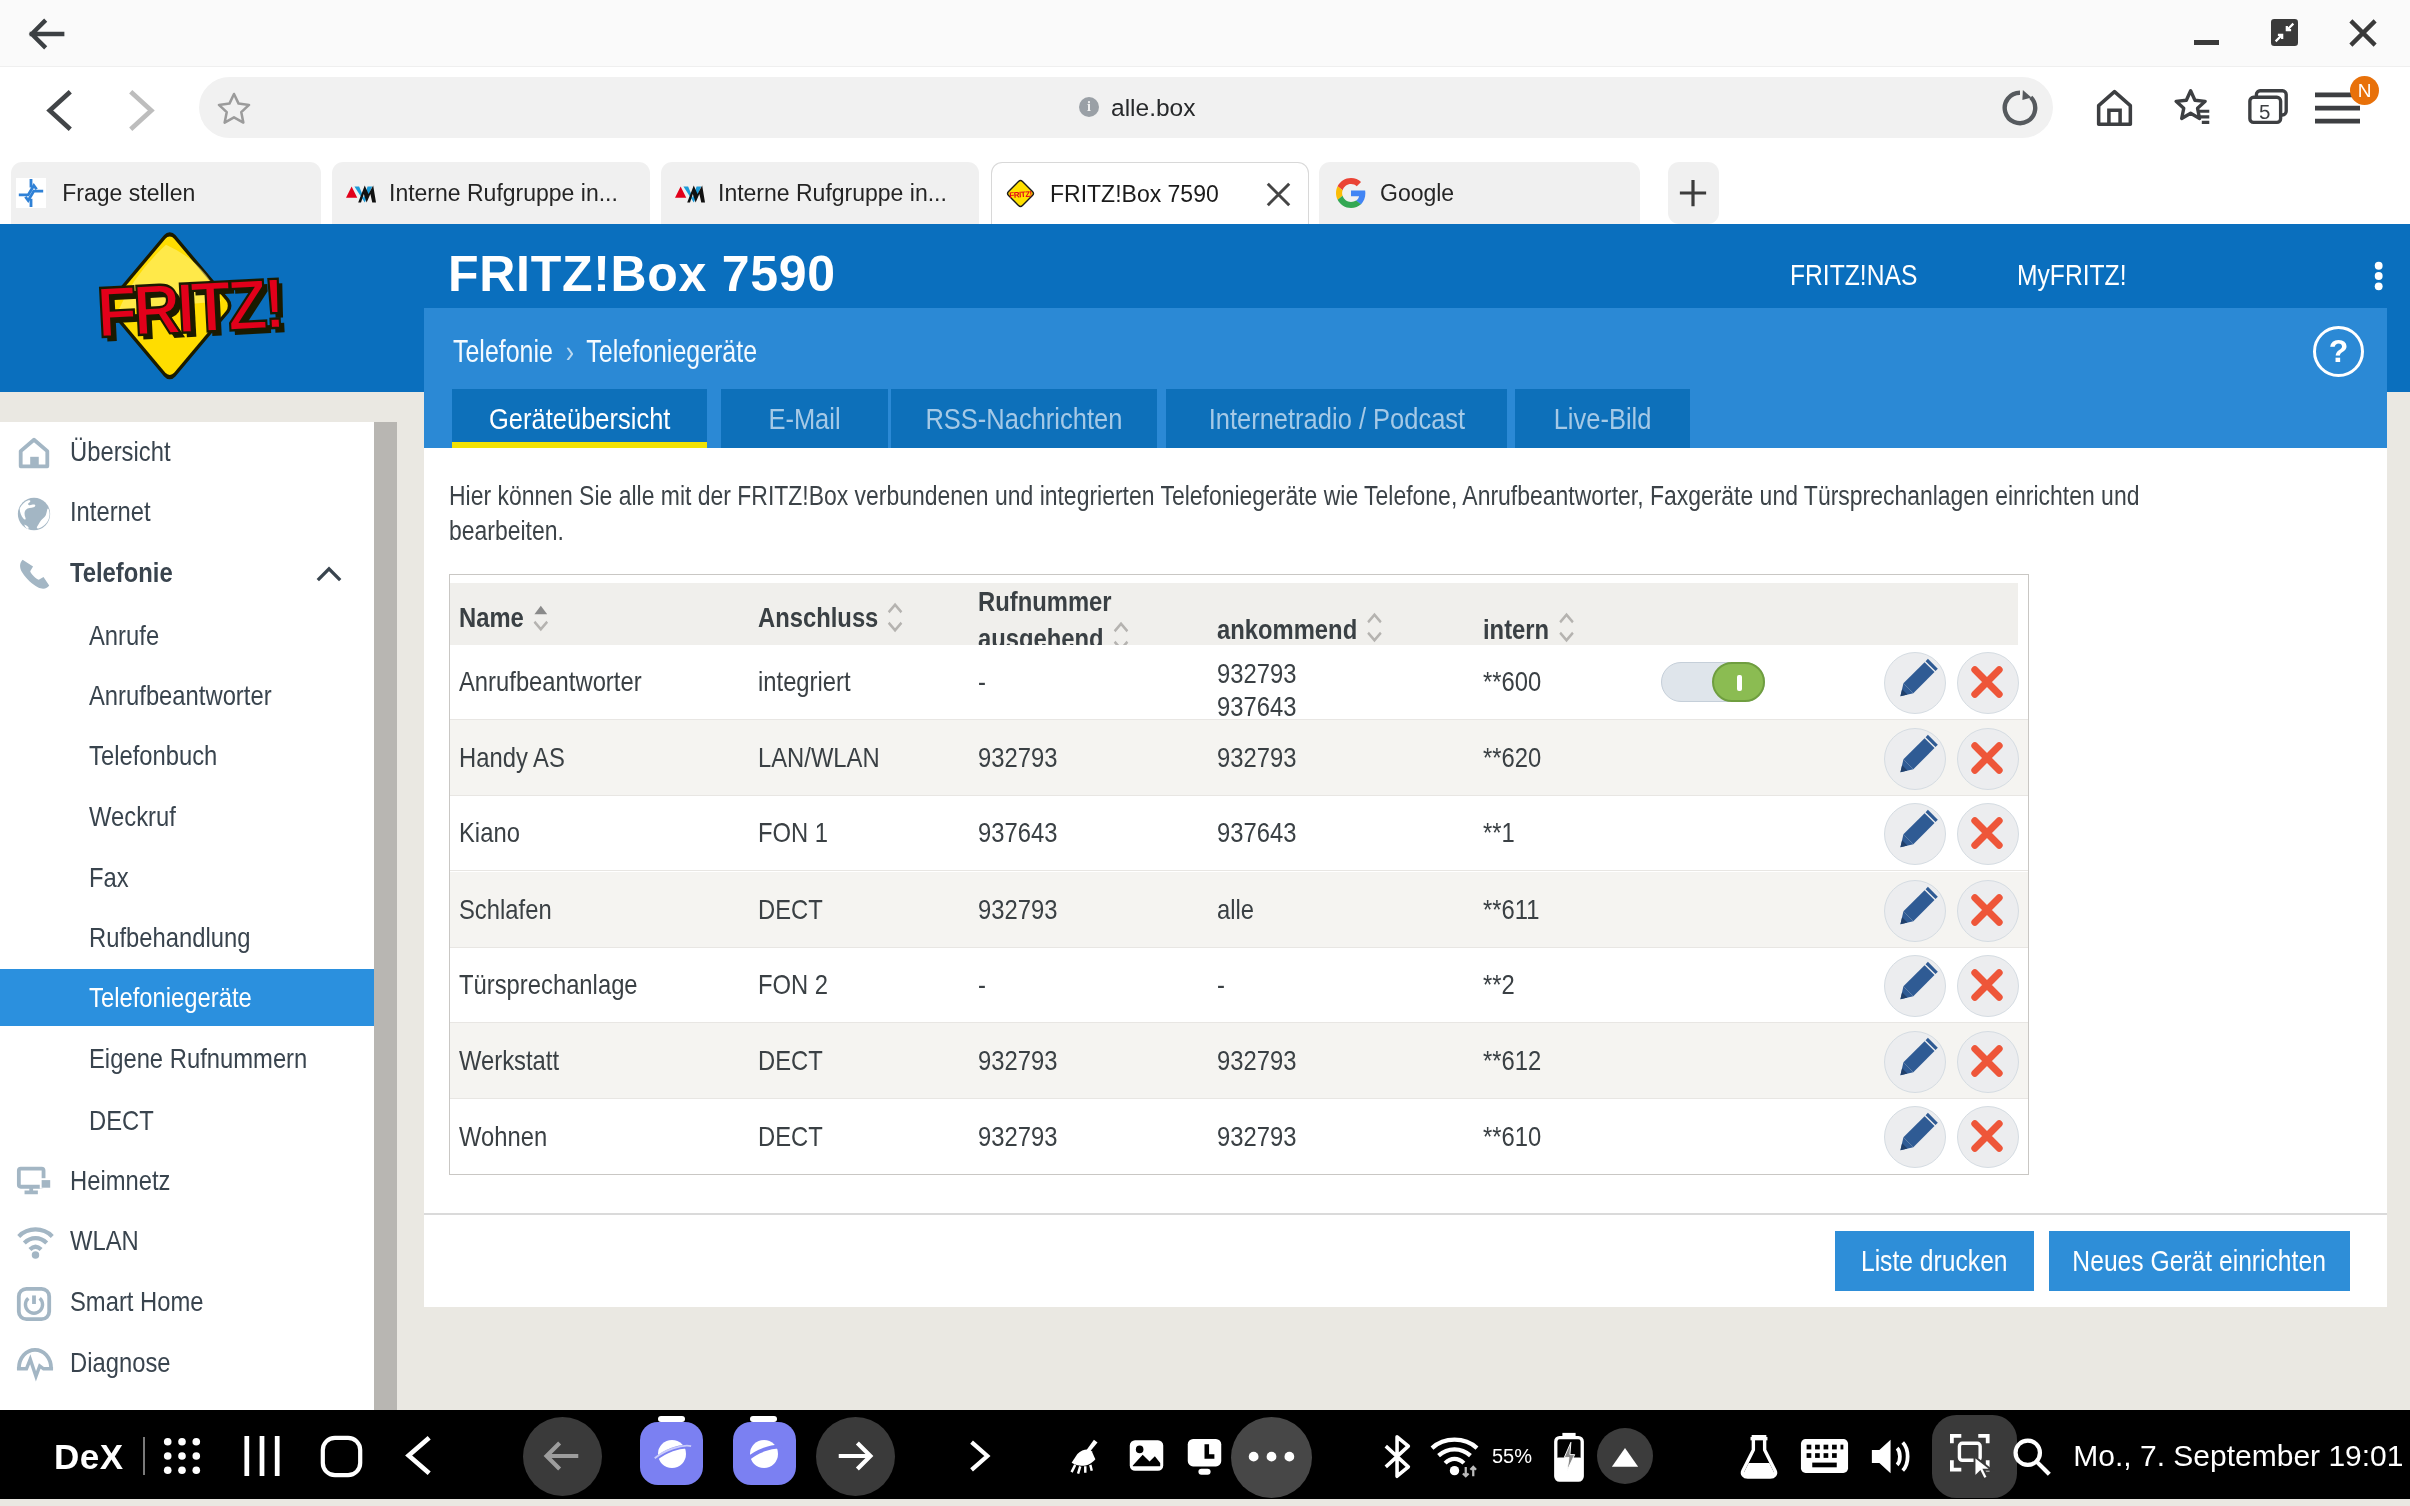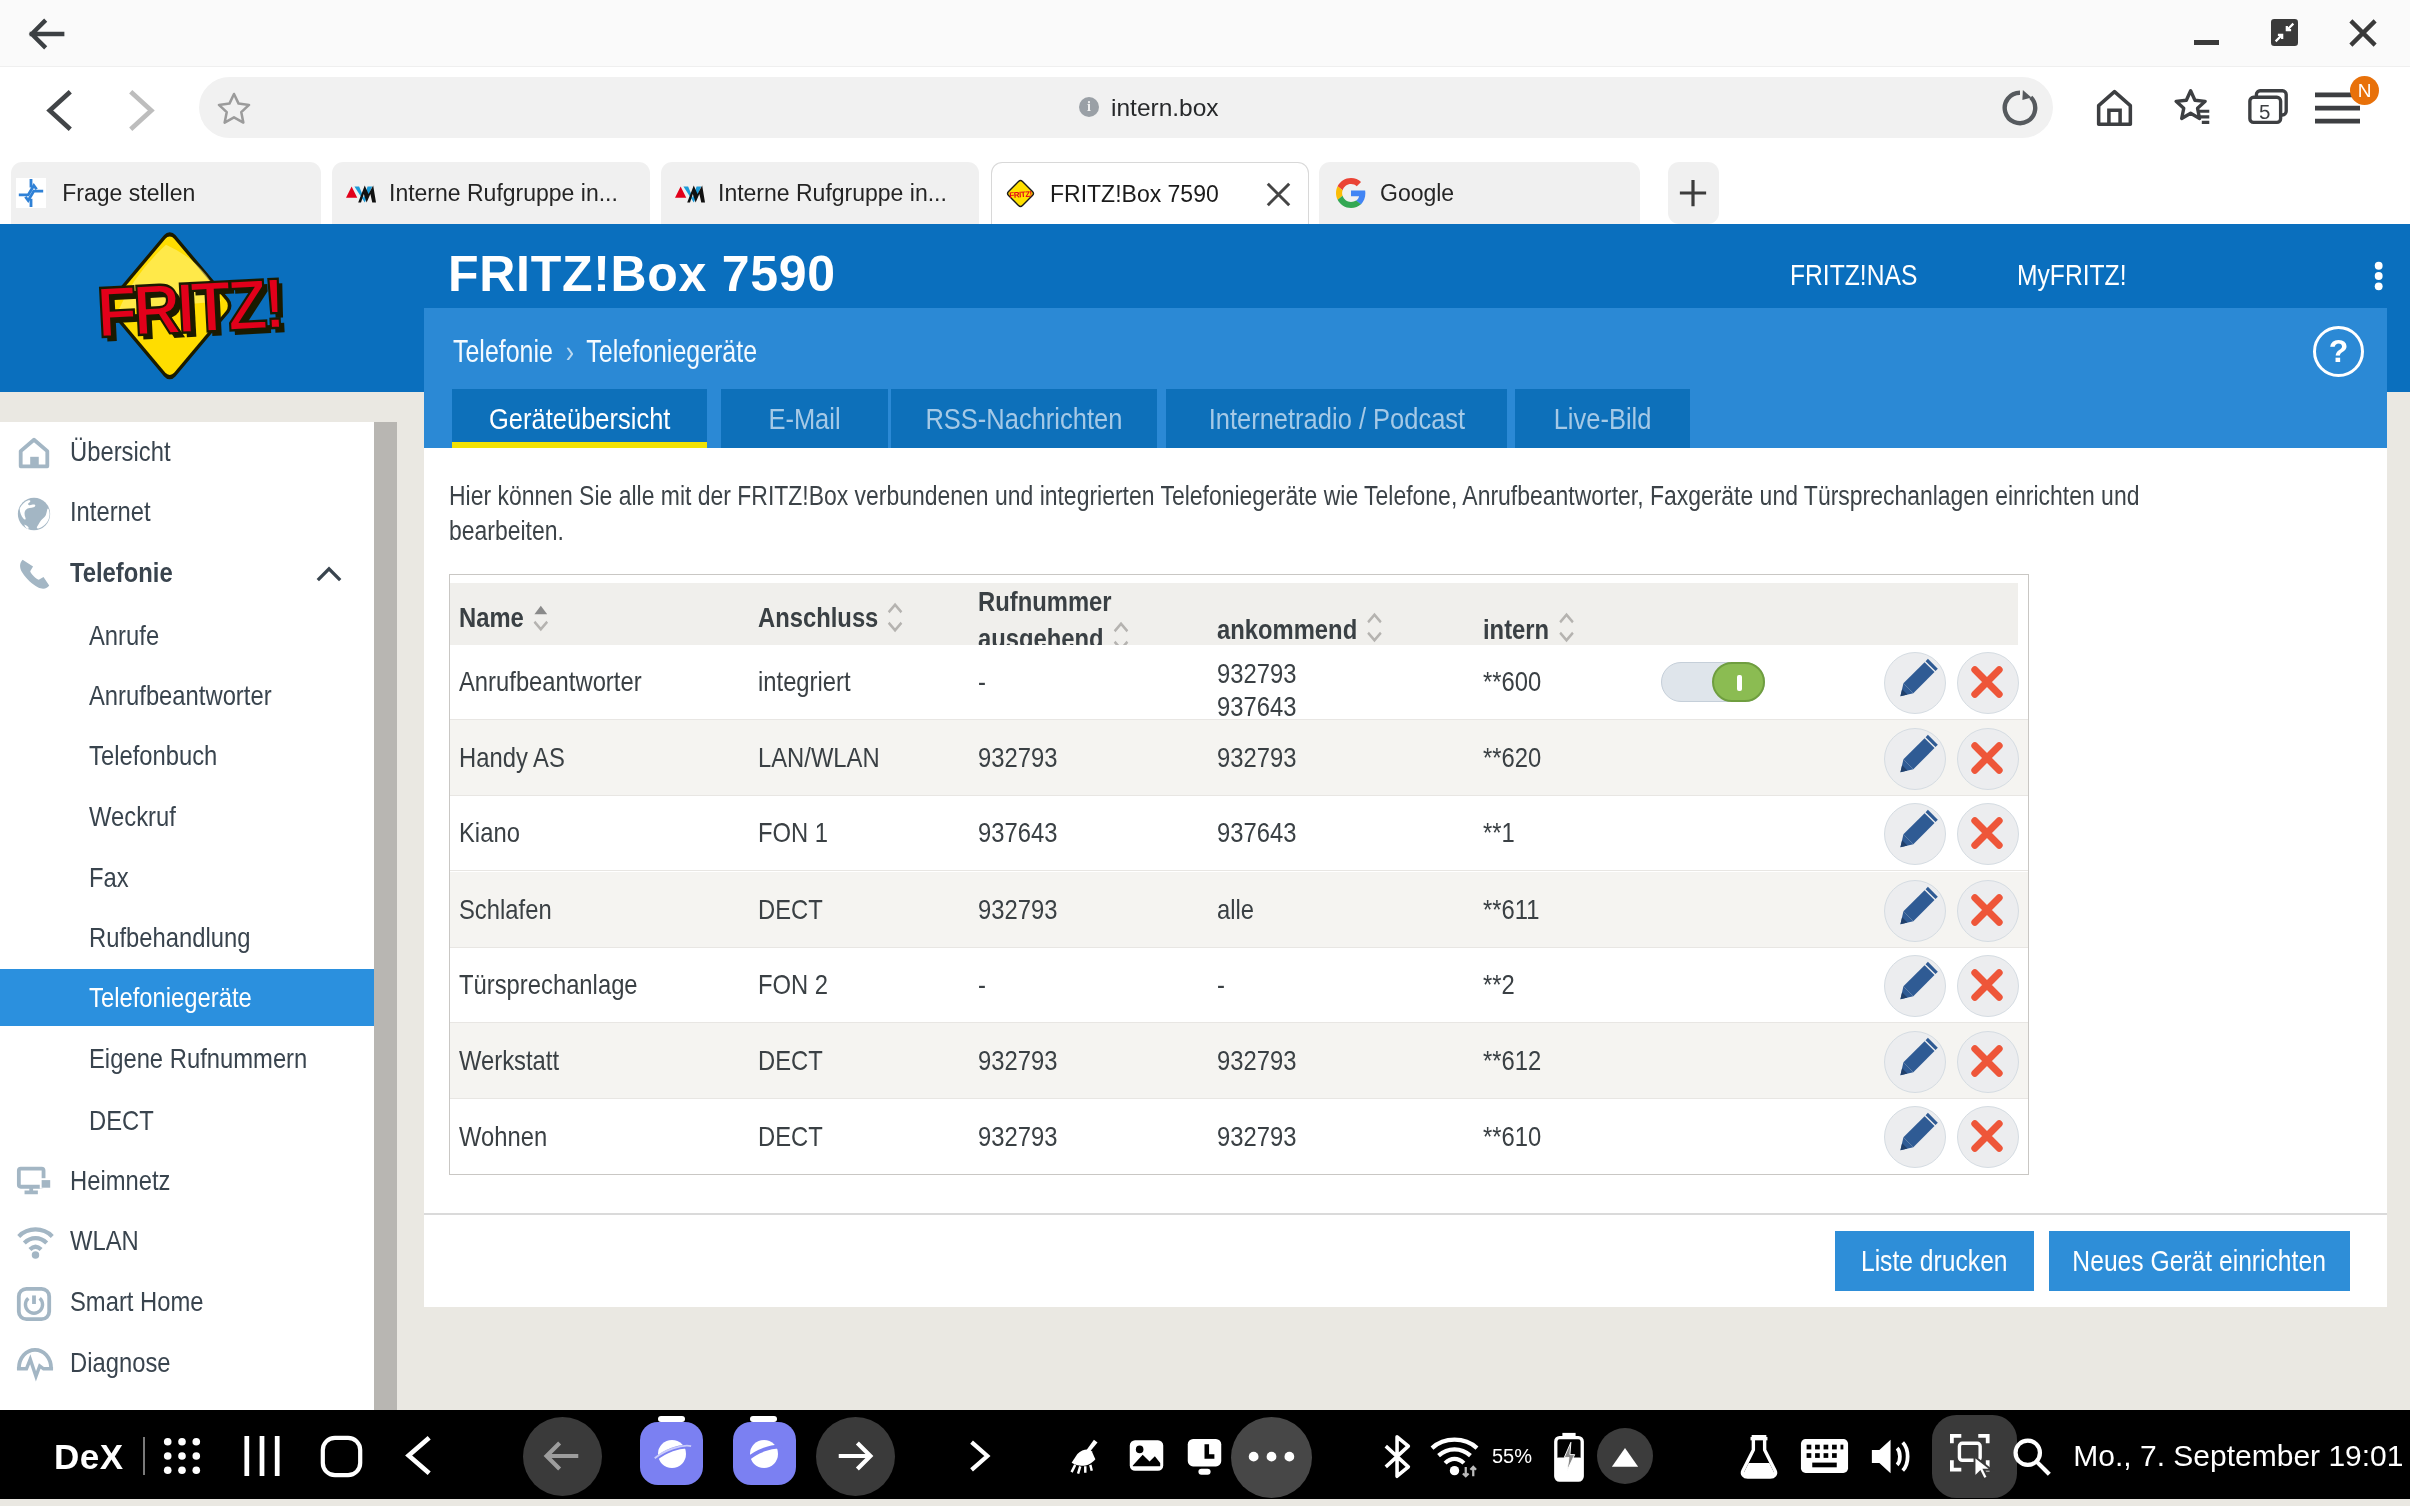--- a/index.html
+++ b/index.html
@@ -41,21 +41,21 @@
     <path d="M10 3 L32 23 L10 43" stroke="#bdbdbd" stroke-width="5" fill="none"></path>
   </svg>
 
   <div class="abs" style="left:199px;top:10.4px;width:1854px;height:61px;border-radius:31px;background:#f1f1f1;"></div>
 
   <svg class="abs" style="left:215px;top:22.6px;" width="38" height="38" viewBox="0 0 24 24">
     <path d="M12 2.5 L14.9 8.6 L21.5 9.4 L16.6 14 L17.9 20.6 L12 17.3 L6.1 20.6 L7.4 14 L2.5 9.4 L9.1 8.6 Z" fill="none" stroke="#9b9b9b" stroke-width="1.6" stroke-linejoin="round"></path>
   </svg>
 
   <div class="abs" style="left:1079px;top:30px;width:20px;height:20px;border-radius:50%;background:#9aa0a6;color:#f1f1f1;font-size:14px;font-weight:bold;text-align:center;line-height:20px;font-family:'Liberation Serif',serif;">i</div>
-  <div class="abs" style="left:1111px;top:24.5px;height:32px;line-height:32px;font-size:24.5px;color:#27292b;">intern.box</div>
+  <div class="abs" style="left:1111px;top:24.5px;height:32px;line-height:32px;font-size:24.5px;color:#27292b;">alle.box</div>
 
   <svg class="abs" style="left:2000px;top:21px;" width="40" height="40" viewBox="0 0 42 42">
     <path d="M 21 5 A 16 16 0 1 0 32.3 9.7" stroke="#565a5e" stroke-width="4.6" fill="none"></path>
     <path d="M24 2 L33 10 L23.5 12.5" fill="#565a5e" stroke="none"></path>
   </svg>
 
   <svg class="abs" style="left:2094px;top:20px;" width="41" height="41" viewBox="0 0 44 44">
     <path d="M5 20 L22 5 L39 20 L39 40 L5 40 Z" stroke="#3d3f42" stroke-width="3.8" fill="none" stroke-linejoin="round"></path>
     <path d="M16 40 L16 25 L28 25 L28 40" stroke="#3d3f42" stroke-width="3.8" fill="none"></path>
   </svg>

